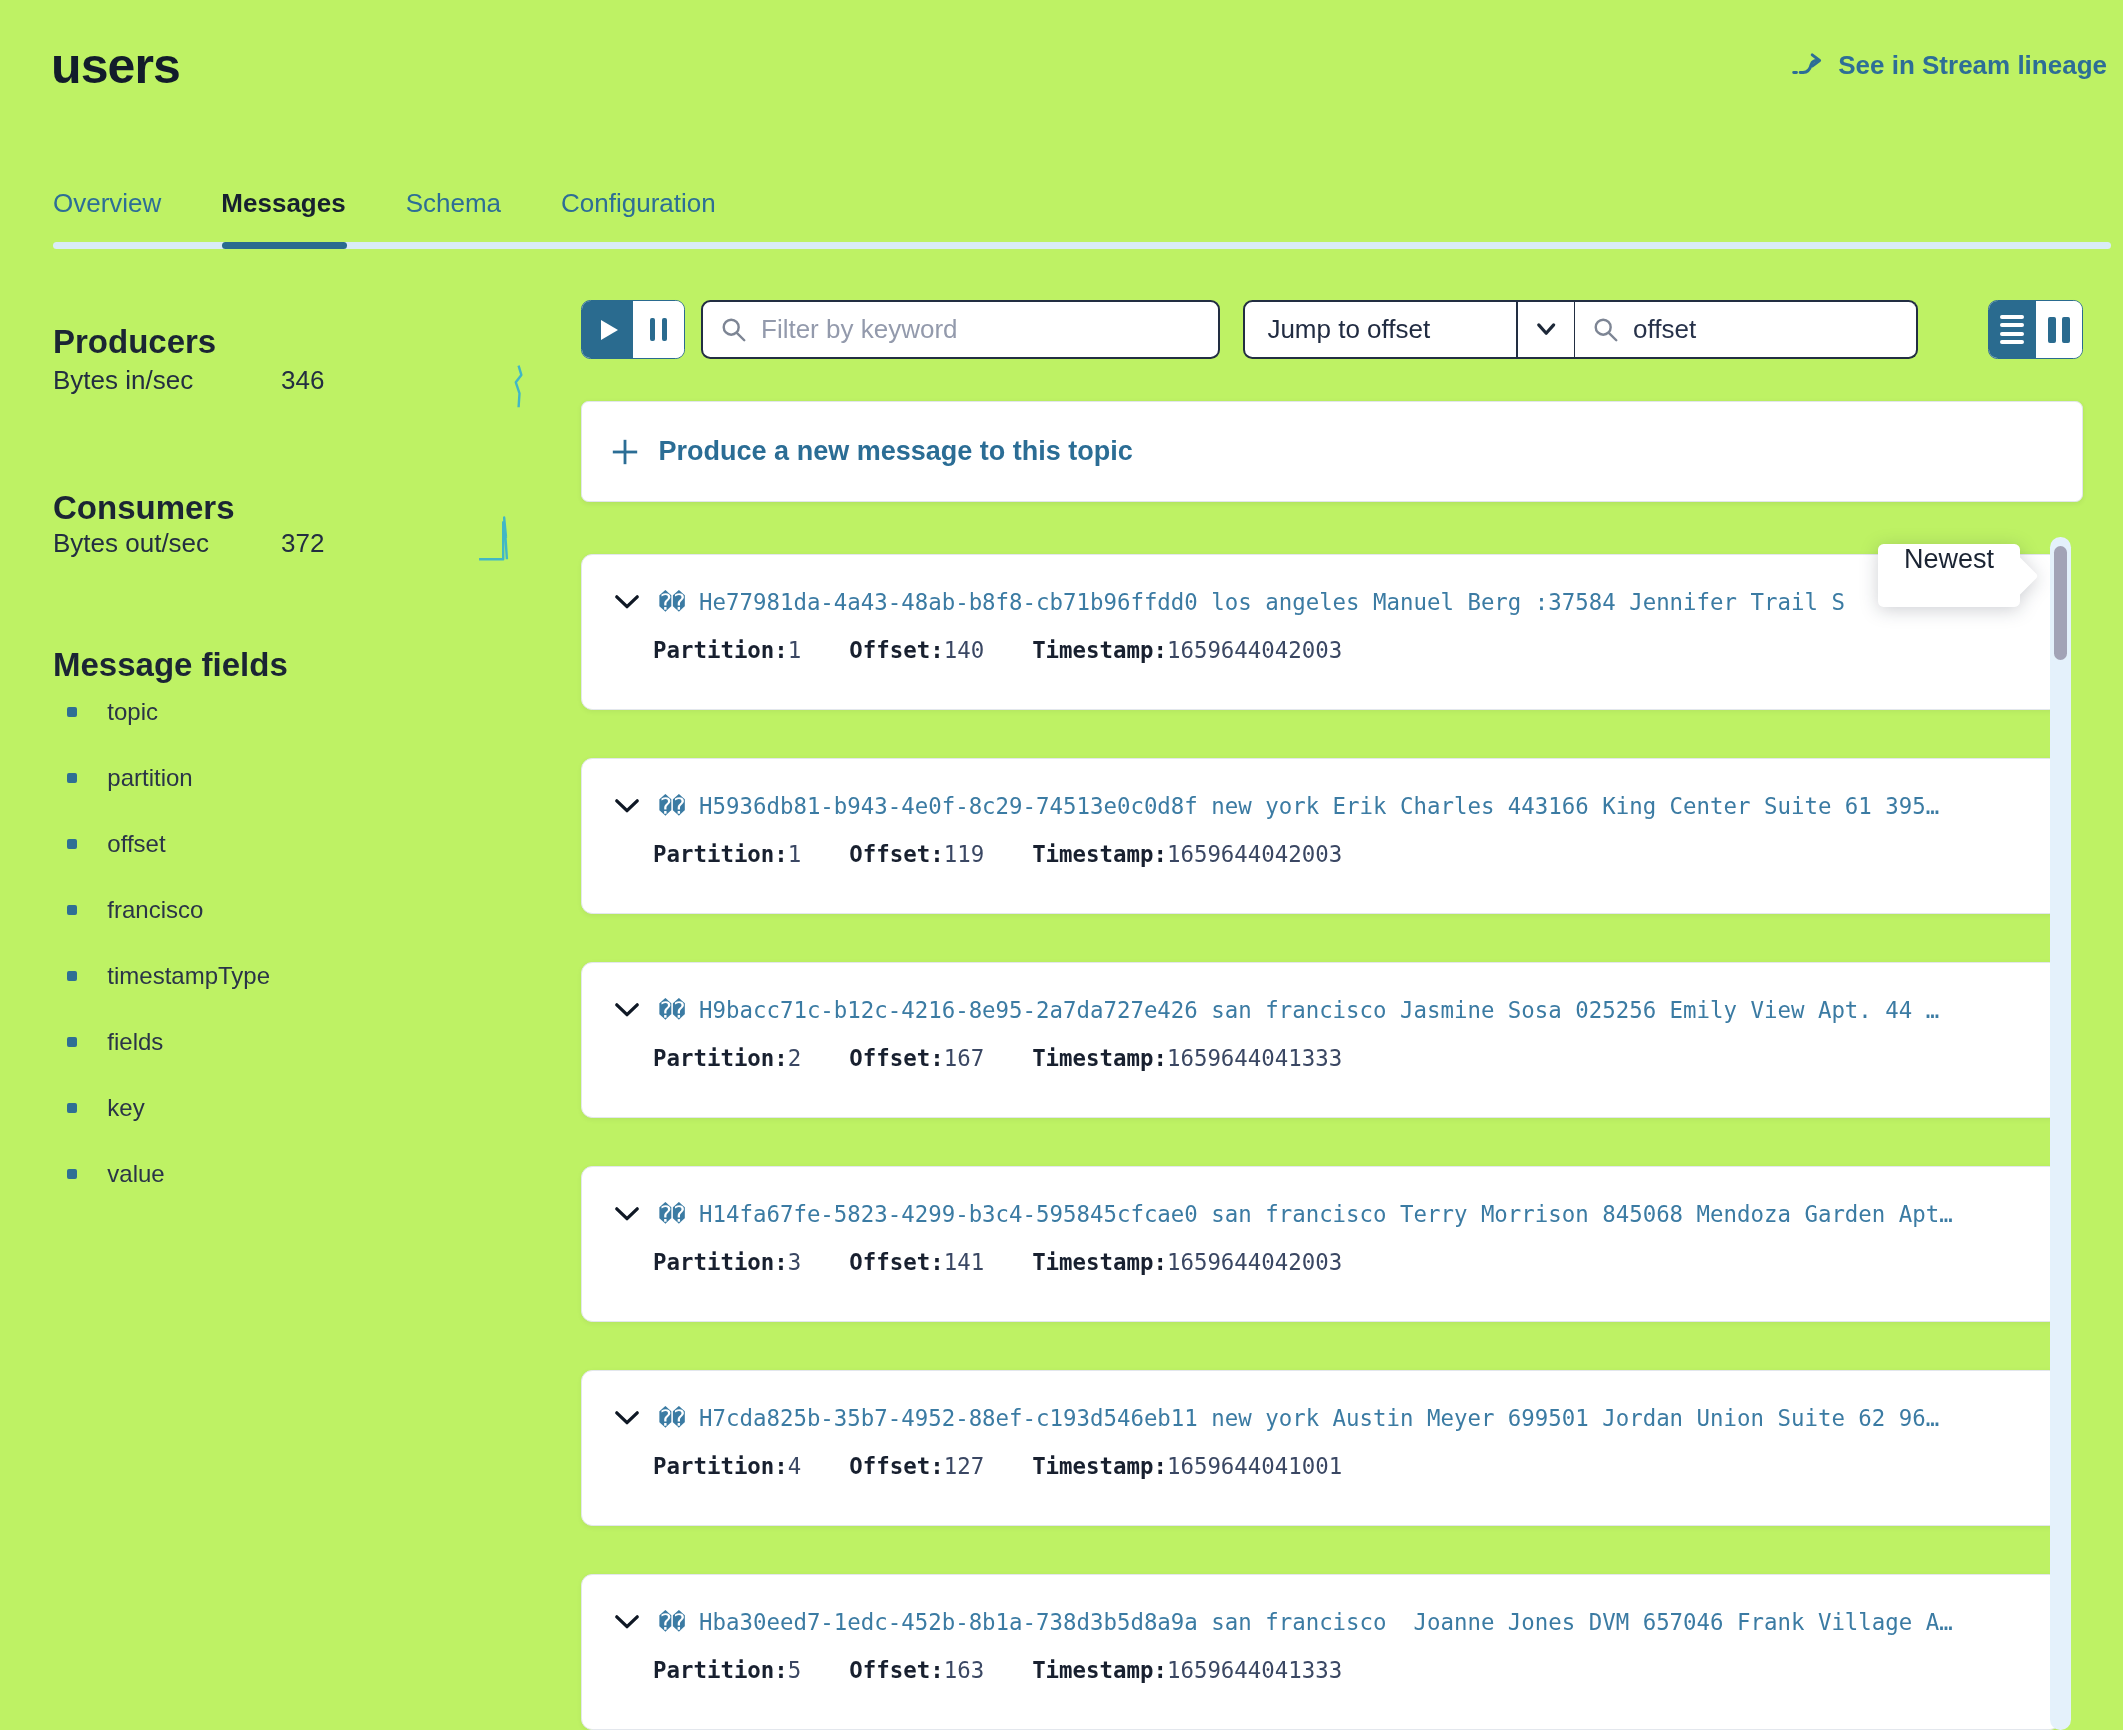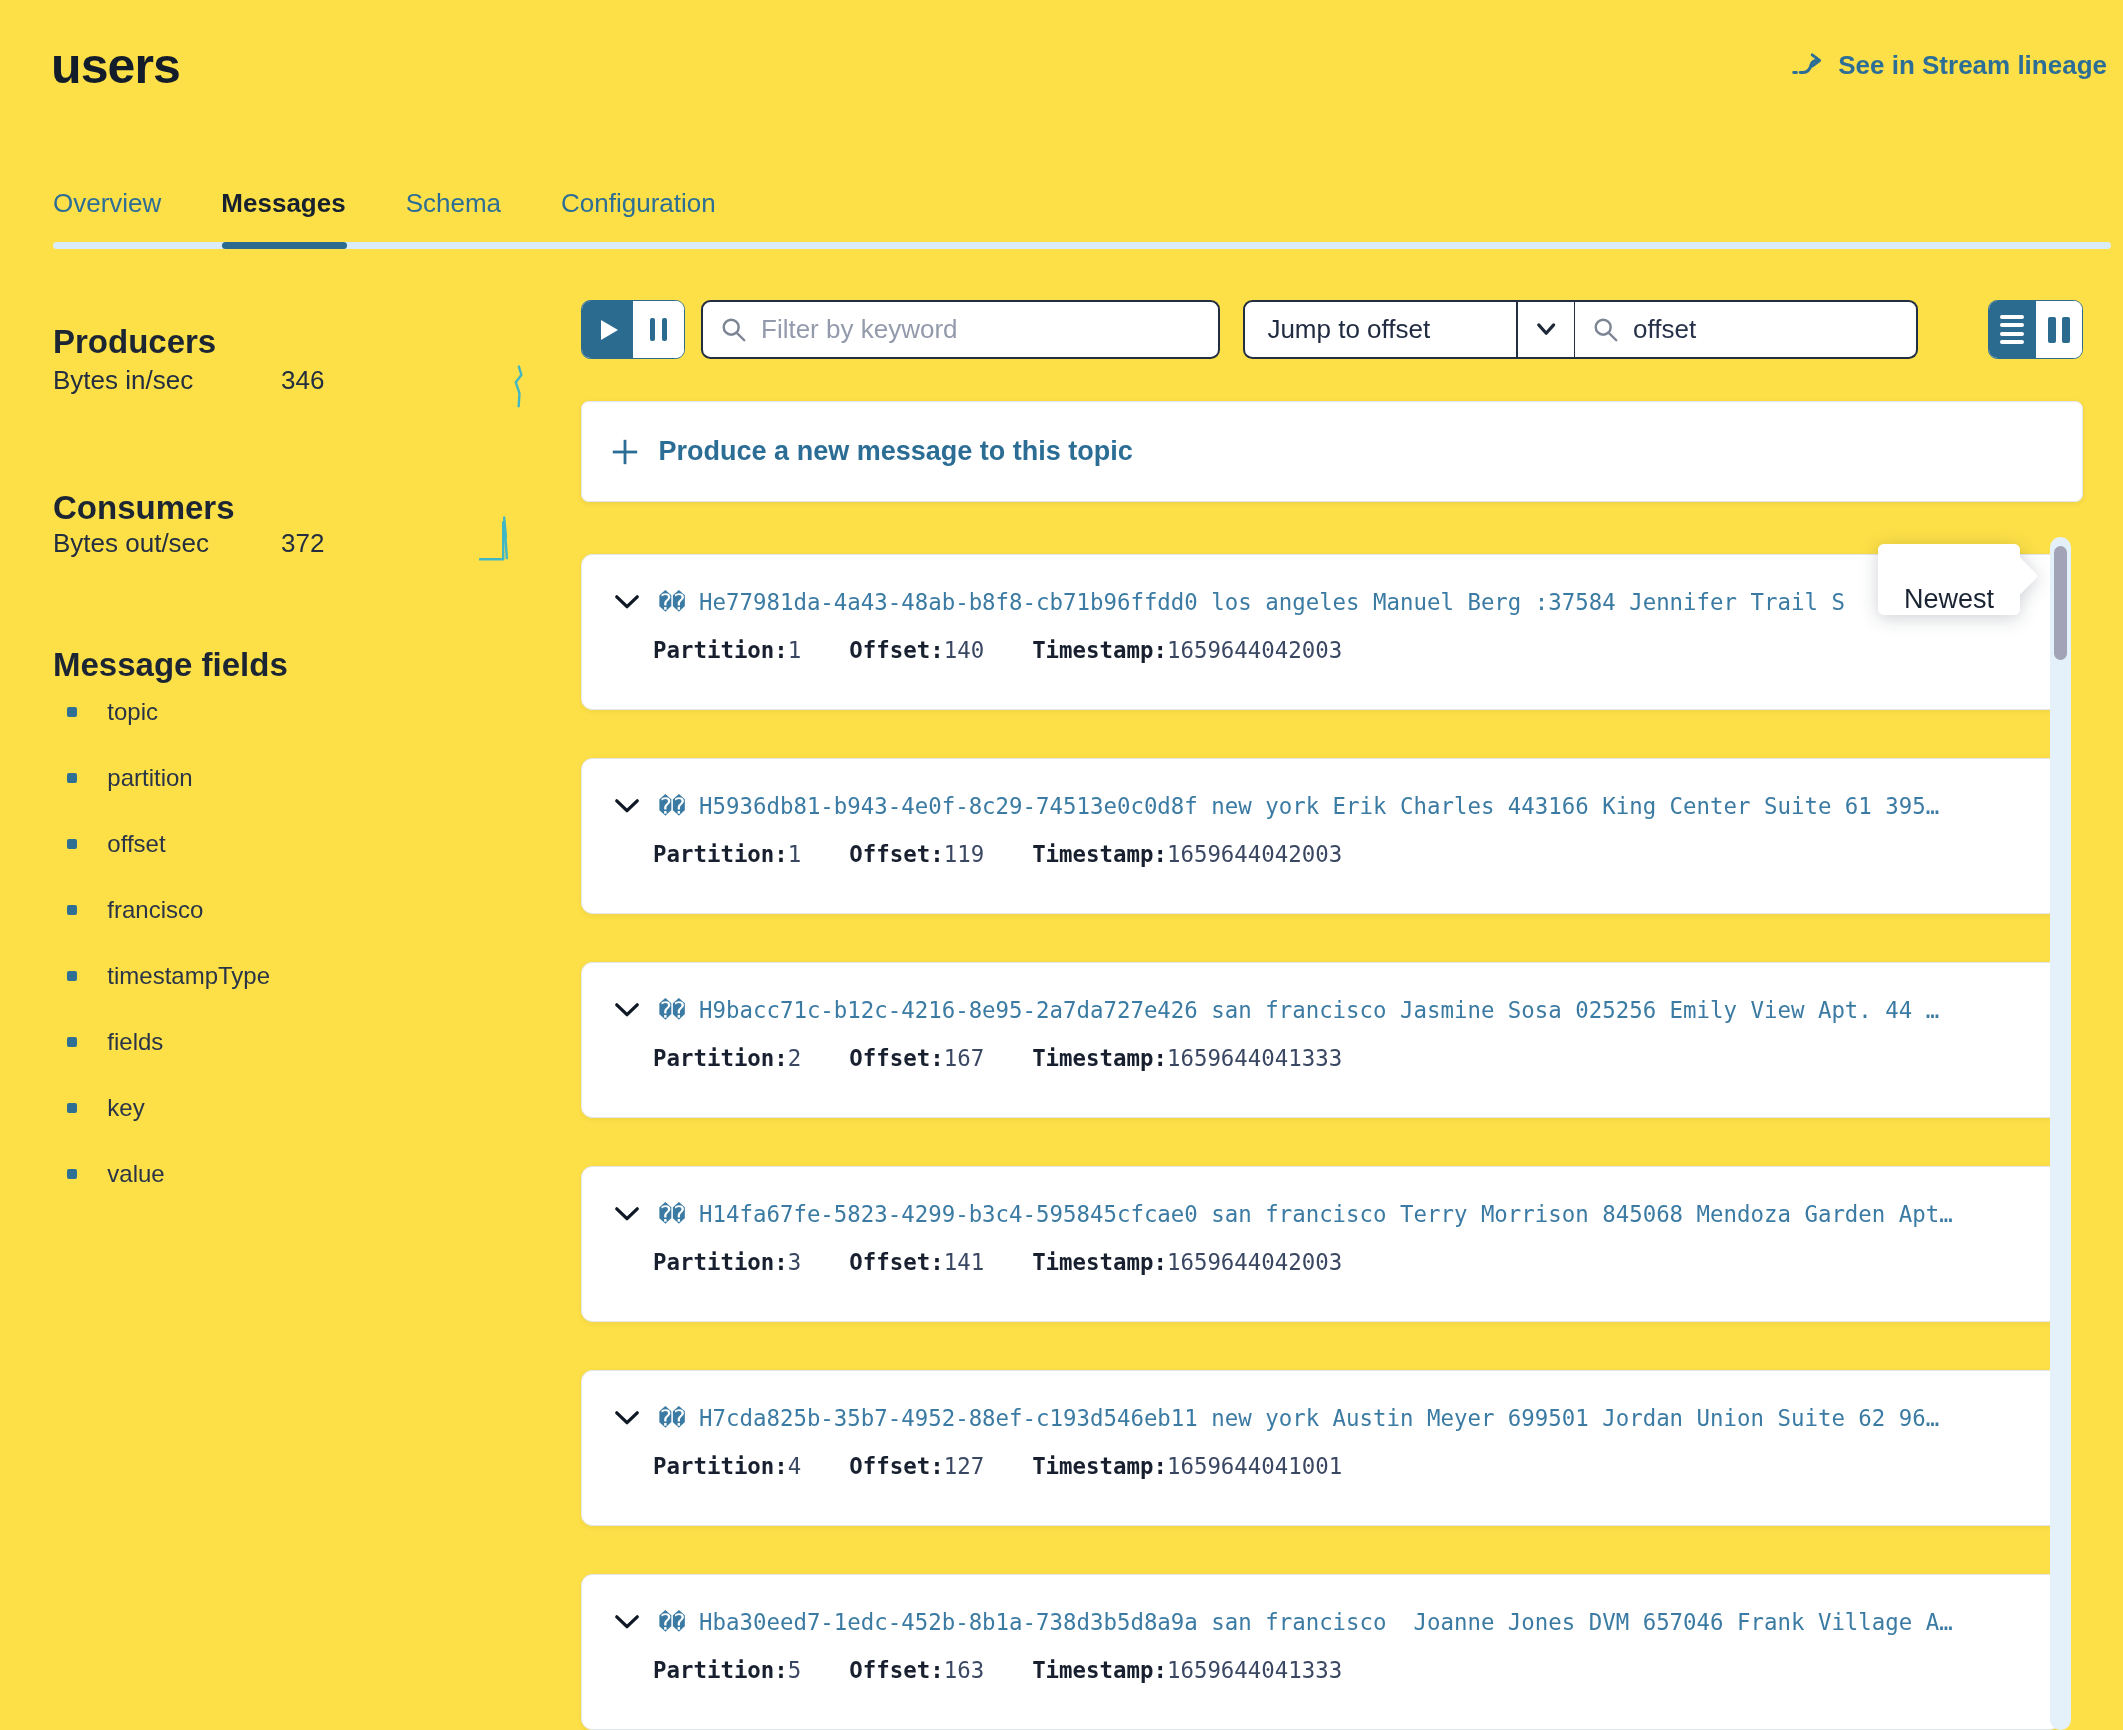--- a/index.html
+++ b/index.html
@@ -1,19 +1,19 @@
 <!DOCTYPE html>
 <html style="font-size:15px"><head>
 <meta charset="utf-8">
 <style>
   * { margin:0; padding:0; box-sizing:border-box; }
   html,body { background:#fff; }
   #page {
     position:relative; width:2124px; height:1730px; overflow:hidden;
-    background:#fde047; font-family:"Liberation Sans","DejaVu Sans",sans-serif; color:#1d2736;
+    background:#bef264; font-family:"Liberation Sans","DejaVu Sans",sans-serif; color:#1d2736;
   }
   
   .page-title { position:absolute; left:51px; top:37px; font-size:50px; font-weight:700; color:#121c2b; letter-spacing:-0.9px; }
   .lineage-link { position:absolute; right:17px; top:50px; display:flex; align-items:center; gap:11.2px;
     color:#2d6e96; font-size:26px; font-weight:600; cursor:pointer; }
   
   .tabs { position:absolute; left:53px; top:188px; display:flex; gap:60px; font-size:26px; }
   .tab { color:#2d6e96; cursor:pointer; padding-bottom:18.6px; }
   .tab.active { color:#17202f; font-weight:700; }
   .tabs-underline { position:absolute; left:53px; top:242px; width:2058px; height:6.5px; background:#d9ecf7; border-radius:3.7px; }
@@ -63,22 +63,22 @@
   .chev { flex:none; cursor:pointer; display:flex; }
   .msg-key { font-family:"DejaVu Sans Mono","Liberation Mono",monospace; font-size:22.4px; color:#3b7ba3;
     white-space:pre; overflow:hidden; flex:1; }
   .msg-detail { display:flex; gap:48px; padding:22.4px 0 0 71px;
     font-family:"DejaVu Sans Mono","Liberation Mono",monospace; font-size:22.4px; }
   .pair { display:flex; }
   .dlabel { font-weight:700; color:#18202f; }
   .dvalue { color:#3a4763; }
   
   .tooltip-wrap { position:absolute; left:1878px; top:544px; z-index:6; filter:drop-shadow(0 3.7px 9.3px rgba(10,20,40,0.20)); }
-  .tooltip-box { position:relative; width:142px; height:71px; background:#fff; border-radius:5.6px;
-    display:flex; align-items:flex-end; justify-content:center; font-size:27px; color:#1b2433; }
+  .tooltip-box { position:relative; width:142px; height:63px; background:#fff; border-radius:5.6px;
+    display:flex; align-items:flex-start; justify-content:center; font-size:27px; color:#1b2433; }
   .tooltip-arrow { position:absolute; right:-12px; top:16px; width:32px; height:32px; background:#fff; transform:rotate(45deg); border-radius:3.7px; }
   
   .scroll-track { position:absolute; left:2050px; top:537px; width:20.5px; height:1193px; background:#e4f1fb; border-radius:10.3px; z-index:4; }
   .scroll-thumb { position:absolute; left:3.7px; top:9.3px; width:13px; height:114px; background:#a2a3b6; border-radius:6.5px; }
 </style>
 </head>
 <body>
 
 <div id="page">
 

